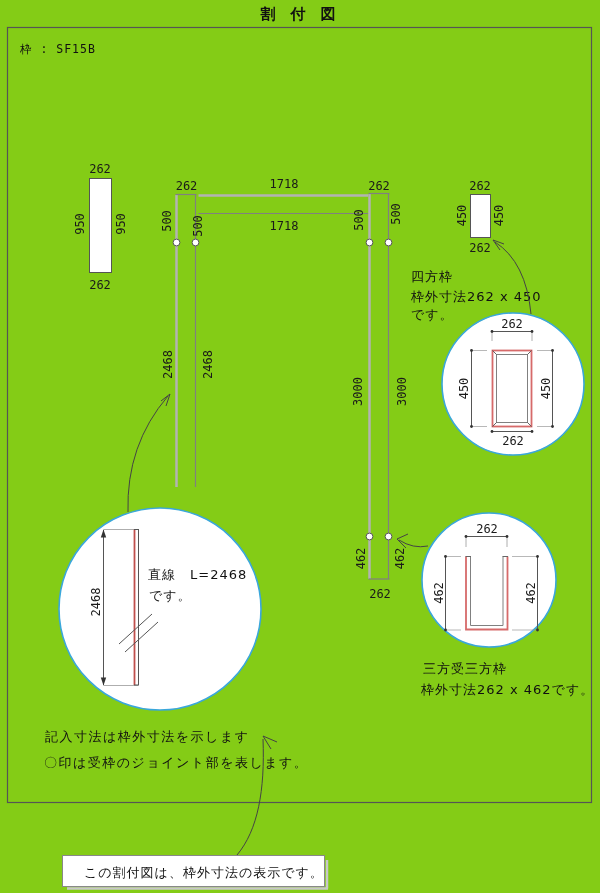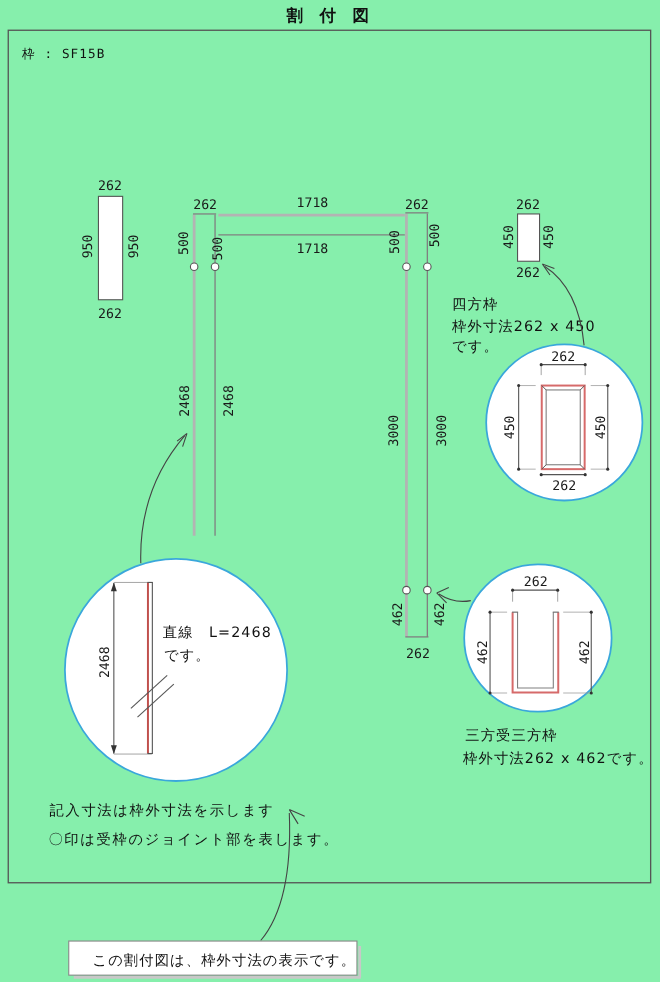--- a/index.html
+++ b/index.html
@@ -1,16 +1,16 @@
 <!DOCTYPE html>
 <html><head>
 <meta charset="utf-8">
 <style>
   html,body{margin:0;padding:0;background:#fff;}
-  .page{width:600px;height:893px;position:relative;background:#86efac;overflow:hidden;}
+  .page{width:600px;height:893px;position:relative;background:#84cc16;overflow:hidden;}
   svg{display:block;}
   text{user-select:none;}
   .ttl{font-family:"DejaVu Sans",sans-serif;font-size:15px;font-weight:bold;fill:#111;}
   .spec{font-family:"DejaVu Sans Mono","DejaVu Sans",monospace;font-size:11.5px;fill:#111;letter-spacing:1px;}
   .dim{font-family:"DejaVu Sans Mono","DejaVu Sans",monospace;font-size:12px;fill:#1a1a1a;}
   .jp{font-family:"DejaVu Sans",sans-serif;font-size:13px;fill:#111;letter-spacing:1px;}
   .note{font-family:"DejaVu Sans",sans-serif;font-size:13px;fill:#111;letter-spacing:1.5px;}
 </style>
 </head>
 <body>

